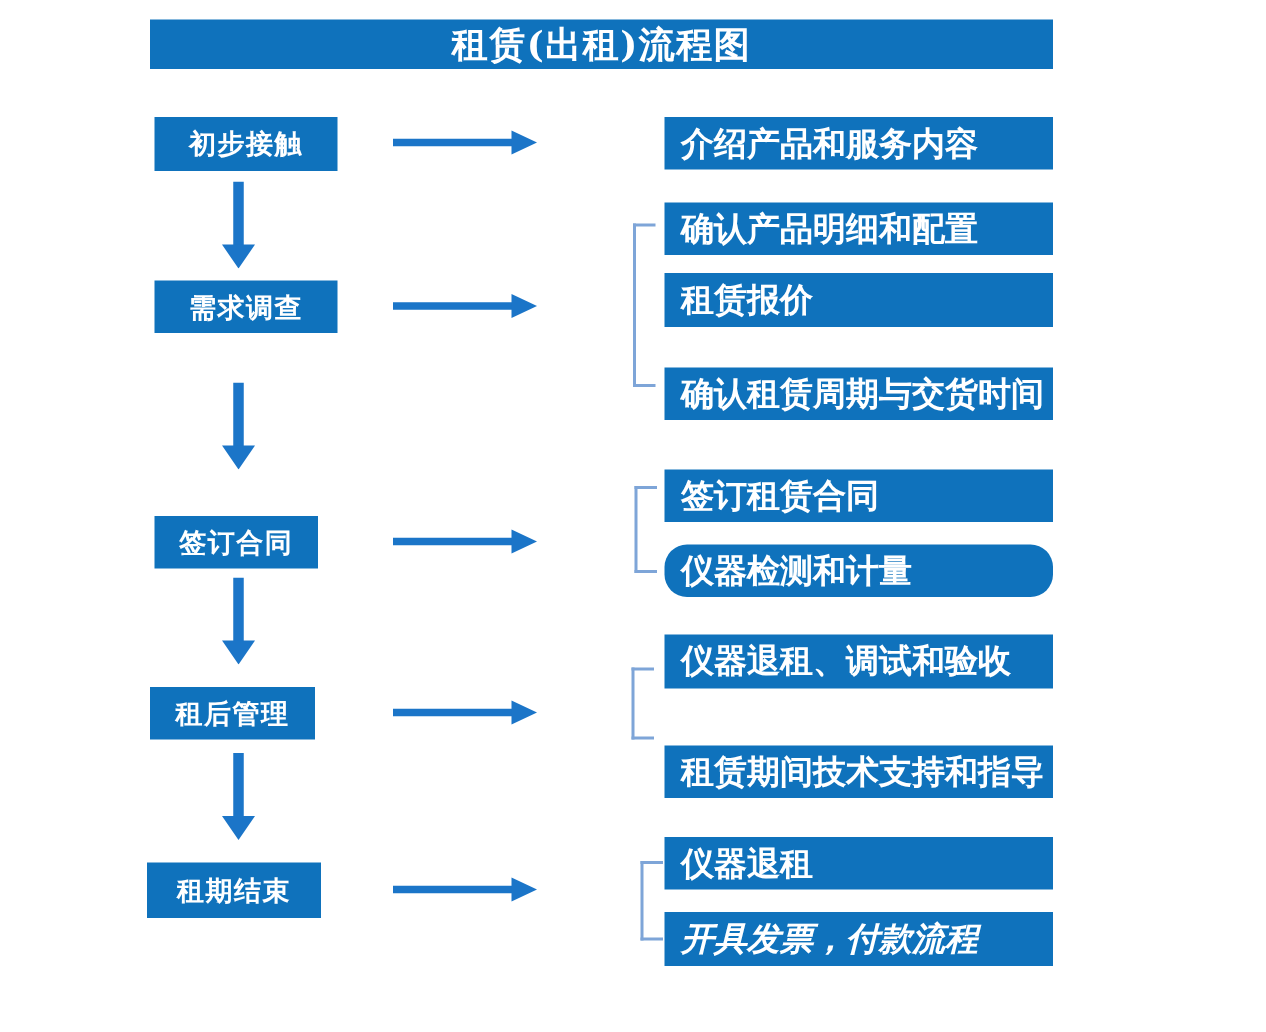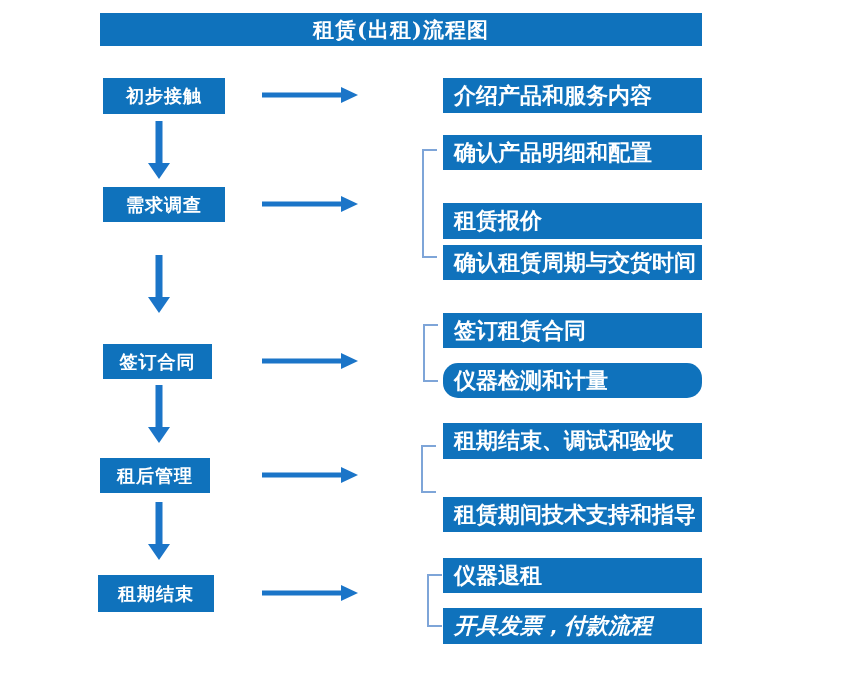--- a/index.html
+++ b/index.html
@@ -20,21 +20,21 @@
     height:688px;
     background:var(--page-bg);
     overflow:hidden;
   }
   .title-bar{
     position:absolute;
     left:100px; top:13px;
     width:602px; height:33px;
     background:var(--box-blue);
     color:var(--text-white);
-    font-size:21px; font-weight:bold;
+    font-size:24px; font-weight:bold;
     display:flex; align-items:center; justify-content:center;
     letter-spacing:1px;
   }
   .box{
     position:absolute;
     background:var(--box-blue);
     color:var(--text-white);
     font-weight:bold;
     display:flex; align-items:center;
     box-sizing:border-box;
@@ -72,25 +72,25 @@
   </div>
 
   <div class="box step" style="left:103px;top:78px;width:122px;height:36px;">初步接触</div>
   <div class="box step" style="left:103px;top:187px;width:122px;height:35px;">需求调查</div>
   <div class="box step" style="left:103px;top:344px;width:109px;height:35px;">签订合同</div>
   <div class="box step" style="left:100px;top:458px;width:110px;height:35px;">租后管理</div>
   <div class="box step" style="left:98px;top:575px;width:116px;height:37px;">租期结束</div>
 
   <div class="box detail" style="top:78px;">介绍产品和服务内容</div>
   <div class="box detail" style="top:135px;">确认产品明细和配置</div>
-  <div class="box detail" style="top:203px;height:36px;">租赁报价</div>
+  <div class="box detail" style="top:182px;height:36px;">租赁报价</div>
   <div class="box detail" style="top:245px;">确认租赁周期与交货时间</div>
   <div class="box detail" style="top:313px;">签订租赁合同</div>
   <div class="box detail" style="top:363px;border-radius:15px;">仪器检测和计量</div>
-  <div class="box detail" style="top:423px;height:36px;">租期结束、调试和验收</div>
+  <div class="box detail" style="top:423px;height:36px;">仪器退租、调试和验收</div>
   <div class="box detail" style="top:497px;">租赁期间技术支持和指导</div>
   <div class="box detail" style="top:558px;">仪器退租</div>
   <div class="box detail" style="top:608px;height:36px;font-style:italic;">开具发票，付款流程</div>
 
   <svg class="h-arrow" style="left:262px;top:86px;" width="96" height="18" viewBox="0 0 96 18">
     <rect x="0" y="6.5" width="80" height="5" fill="var(--arrow-blue)"></rect>
     <polygon points="79,1 96,9 79,17" fill="var(--arrow-blue)"></polygon>
   </svg>
   <svg class="h-arrow" style="left:262px;top:195px;" width="96" height="18" viewBox="0 0 96 18">
     <rect x="0" y="6.5" width="80" height="5" fill="var(--arrow-blue)"></rect>

